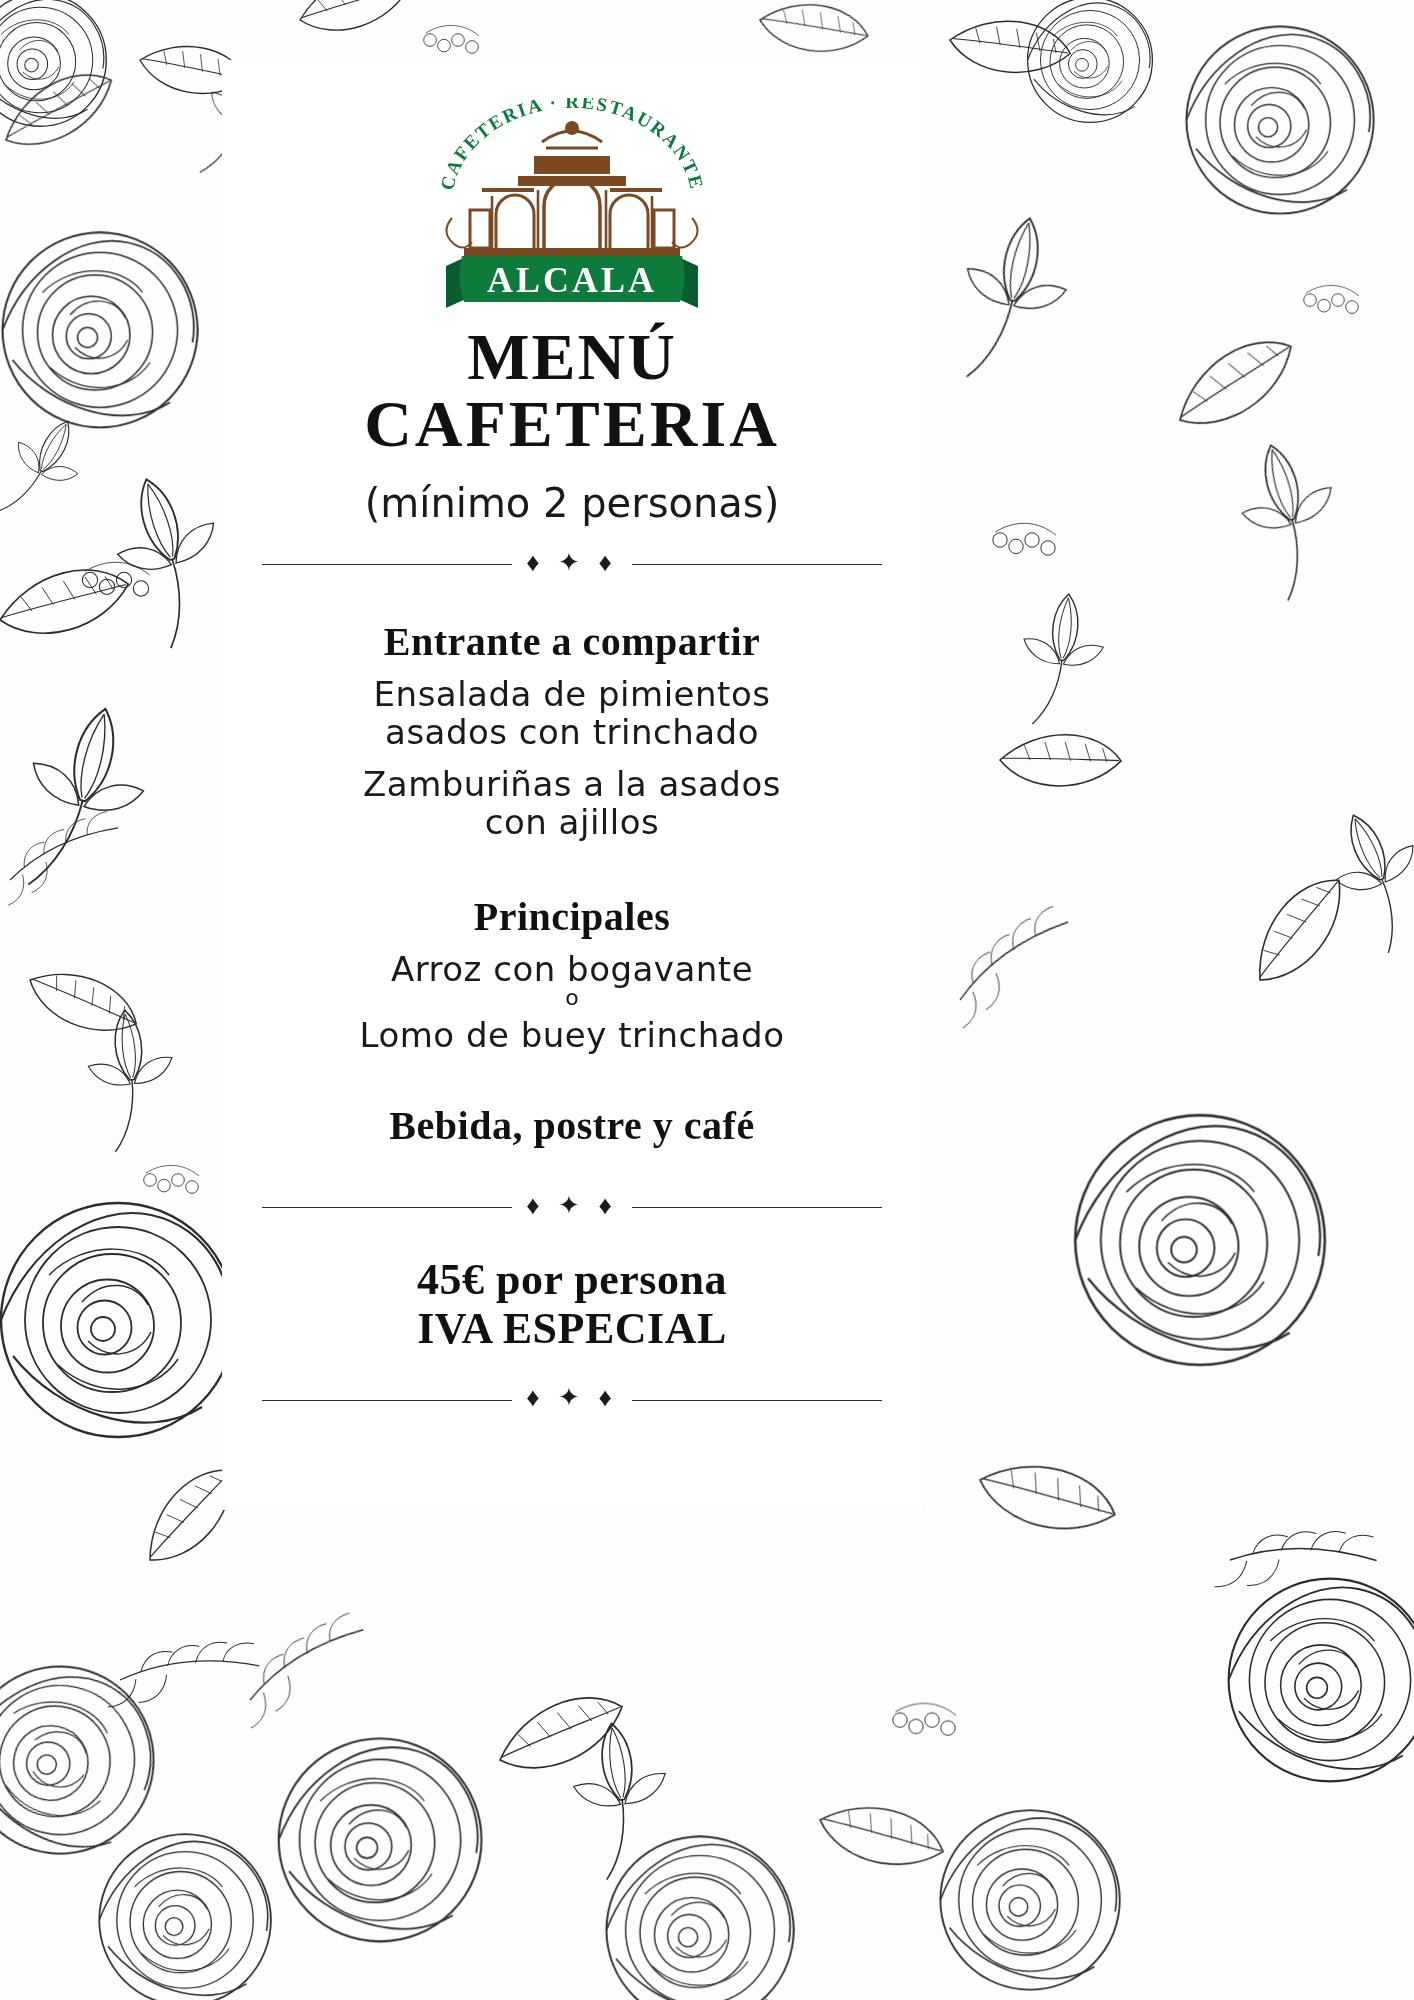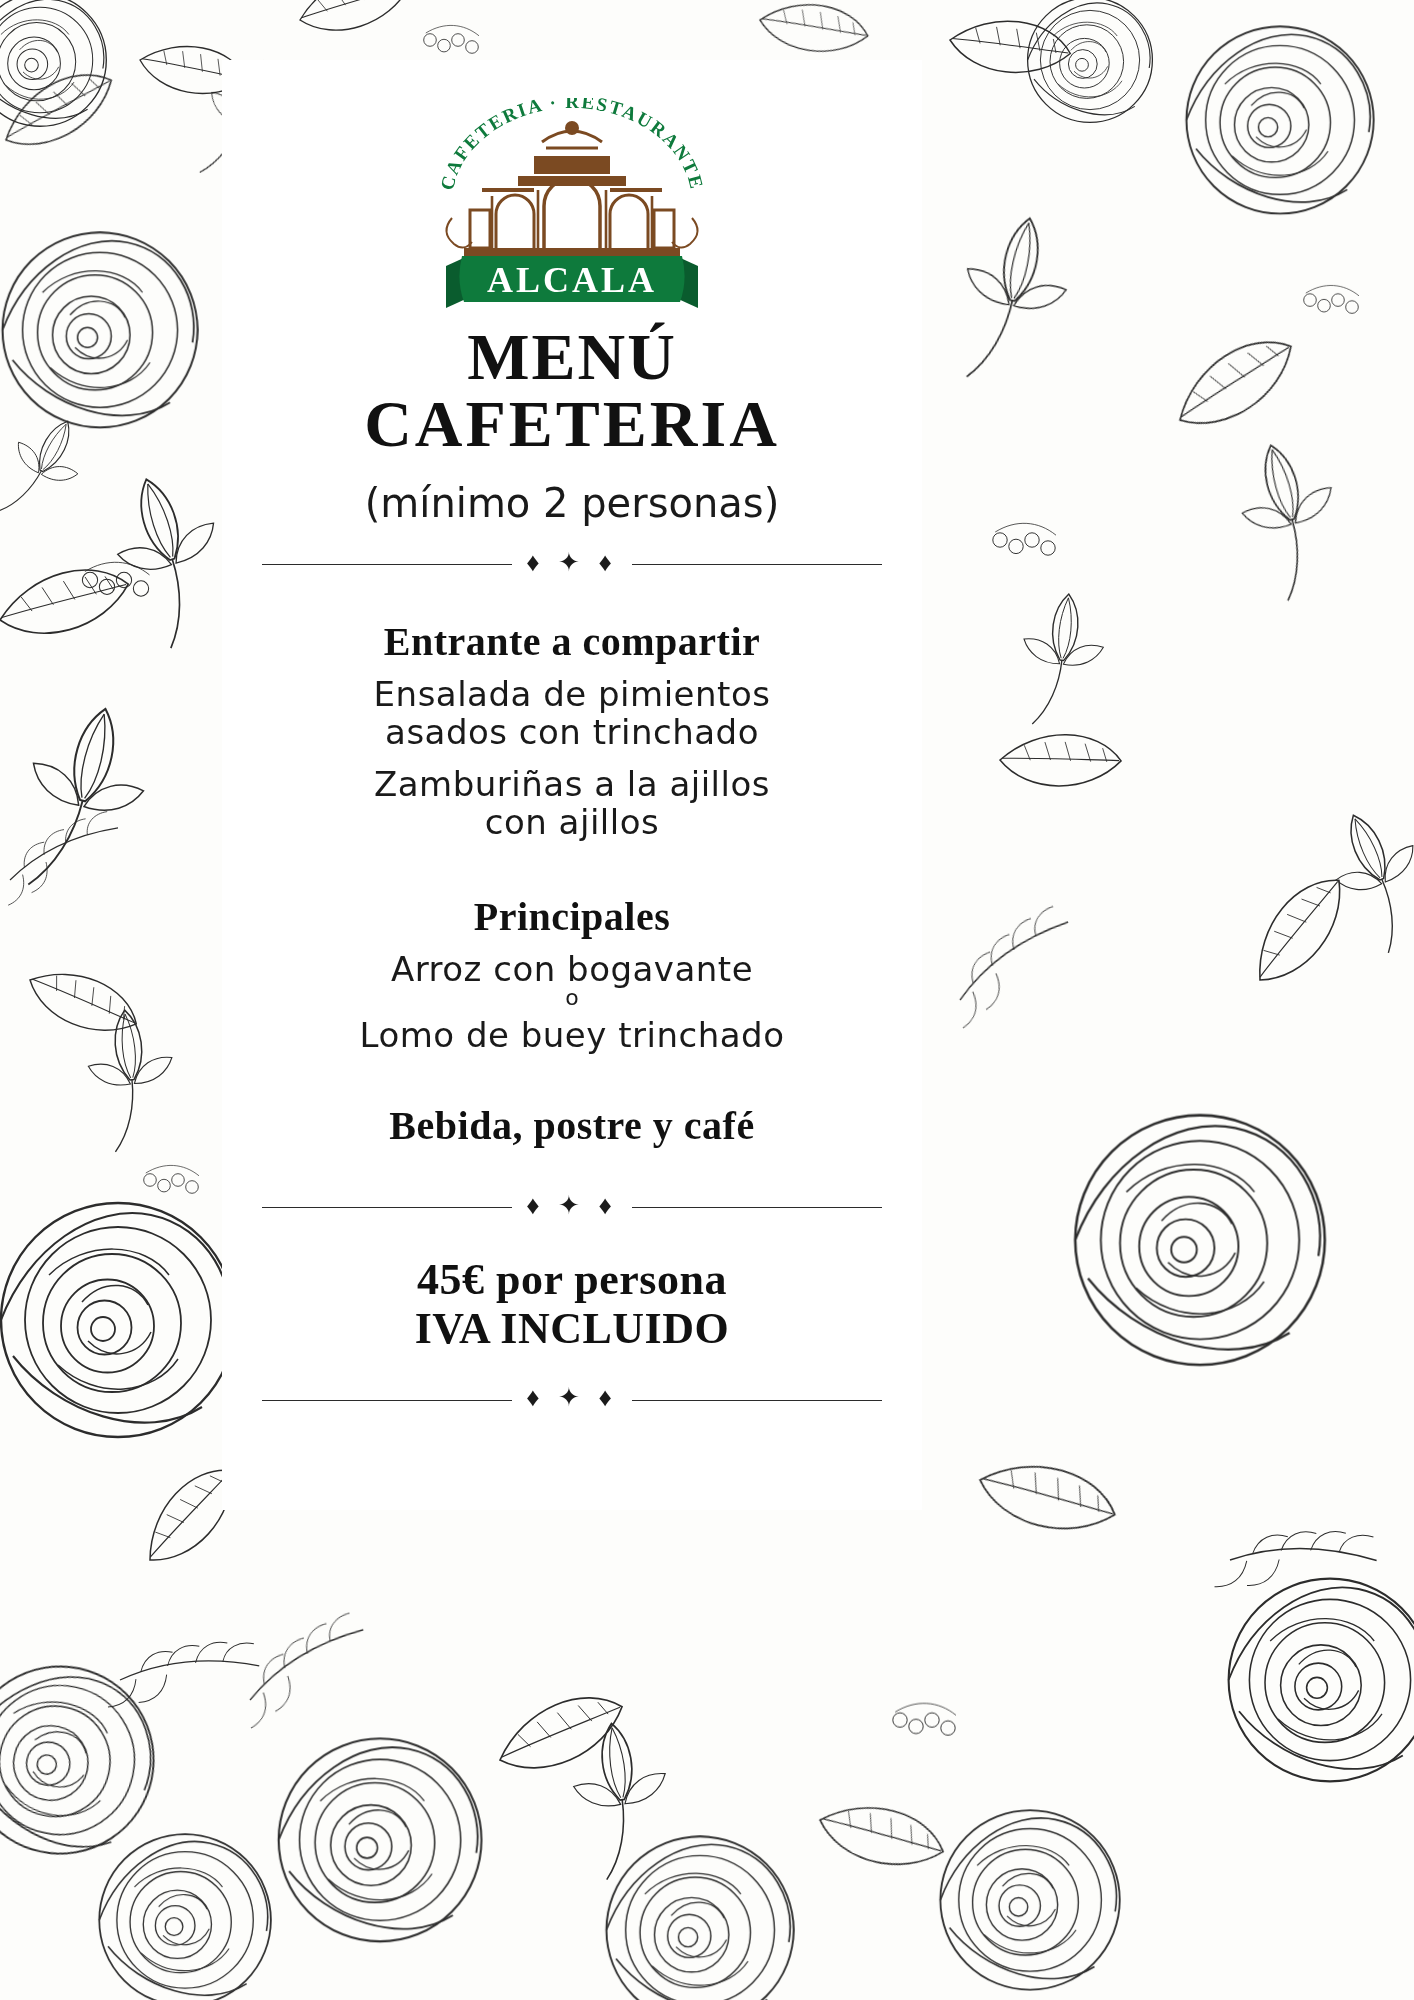--- a/index.html
+++ b/index.html
@@ -353,21 +353,21 @@
       <span class="rule"></span>
     </div>
 
     <div class="section">
       <div class="section-head">Entrante a compartir</div>
       <div class="dish">
         <span>Ensalada de pimientos</span><br>
         <span>asados con trinchado</span>
       </div>
       <div class="dish tight">
-        <span>Zamburiñas a la ajillos</span><br>
+        <span>Zamburiñas a la asados</span><br>
         <span>con ajillos</span>
       </div>
     </div>
 
     <div class="section principales">
       <div class="section-head">Principales</div>
       <div class="dish">Arroz con bogavante</div>
       <div class="conj">o</div>
       <div class="dish">Lomo de buey trinchado</div>
     </div>
@@ -377,21 +377,21 @@
     </div>
 
     <div class="divider" style="margin-top:46px;">
       <span class="rule"></span>
       <span class="orn">♦ ✦ ♦</span>
       <span class="rule"></span>
     </div>
 
     <div class="price-block">
       <div class="price-line">45€ por persona</div>
-      <div class="price-line">IVA INCLUIDO</div>
+      <div class="price-line">IVA ESPECIAL</div>
     </div>
 
     <div class="divider bottom">
       <span class="rule"></span>
       <span class="orn">♦ ✦ ♦</span>
       <span class="rule"></span>
     </div>
 
   </div>
 </div>

